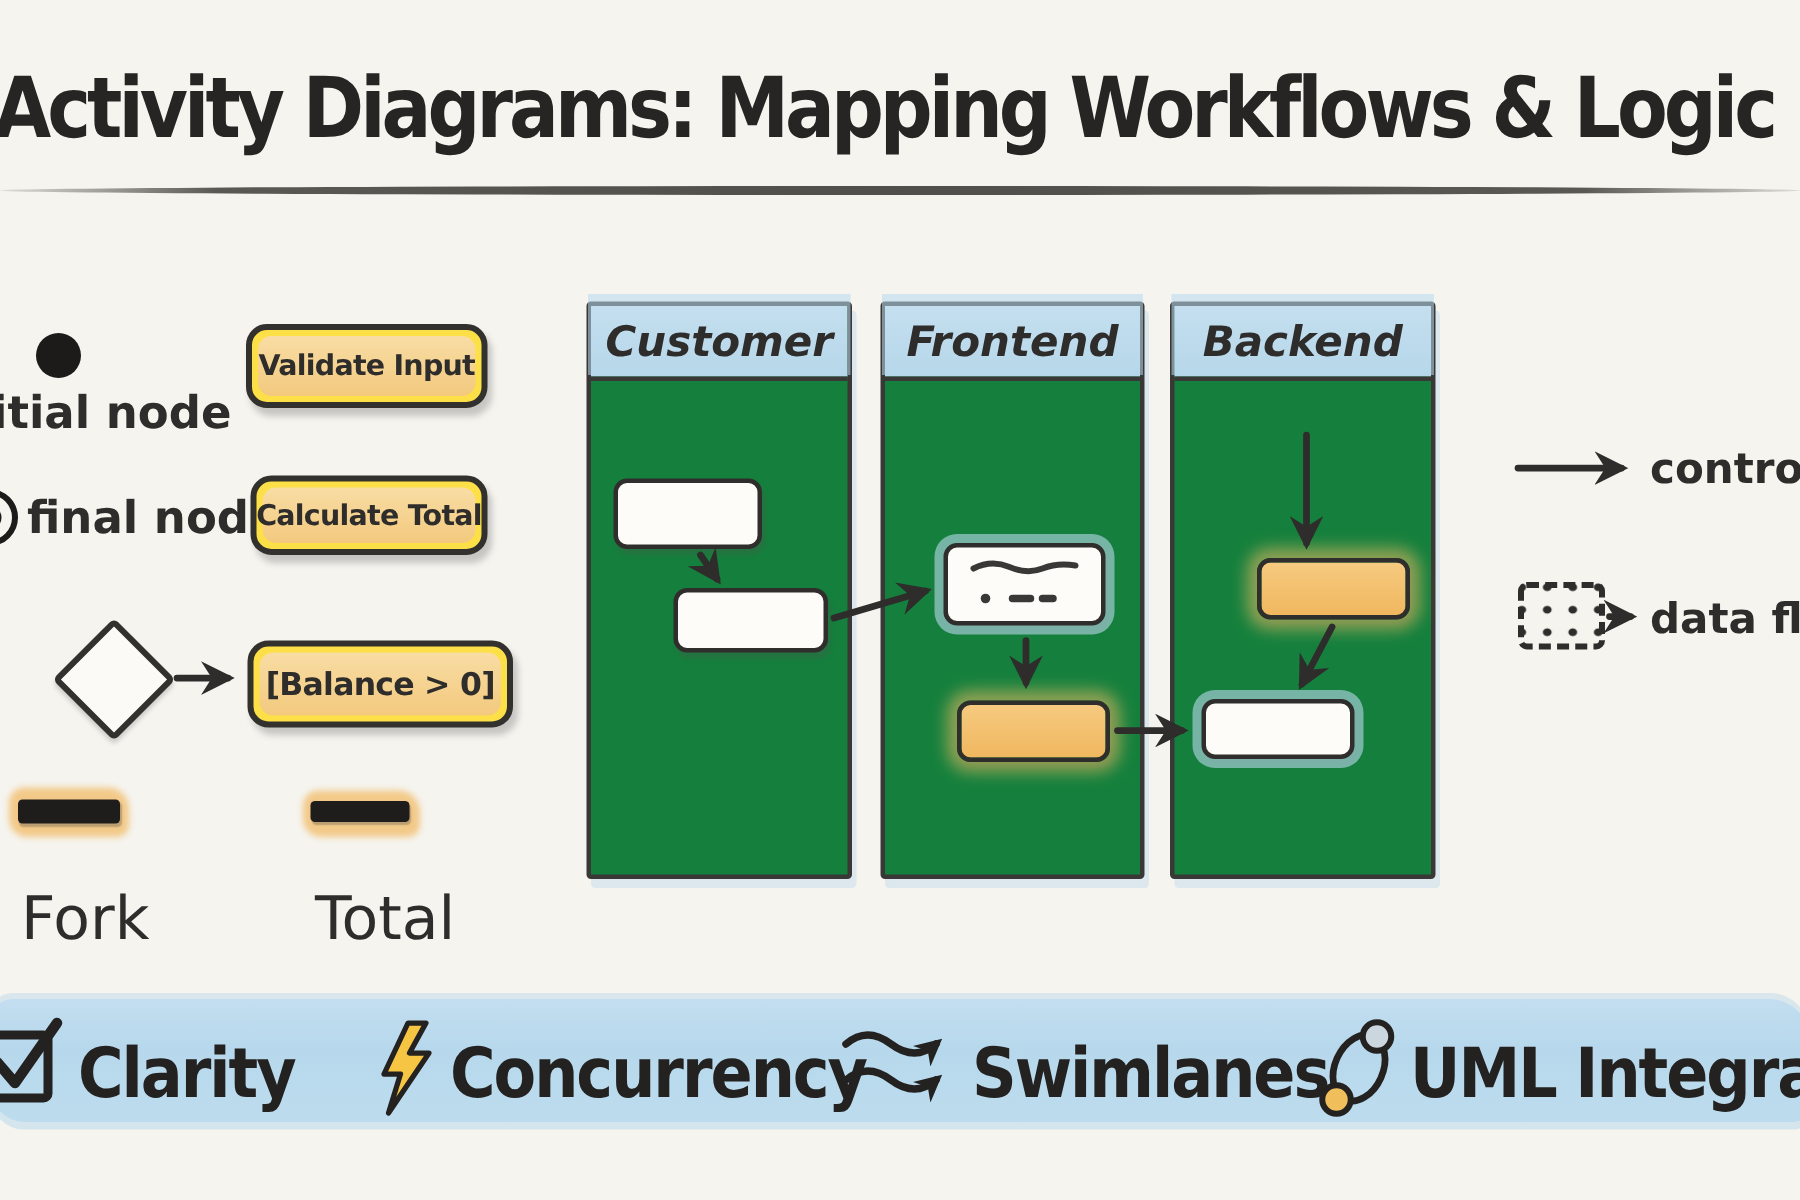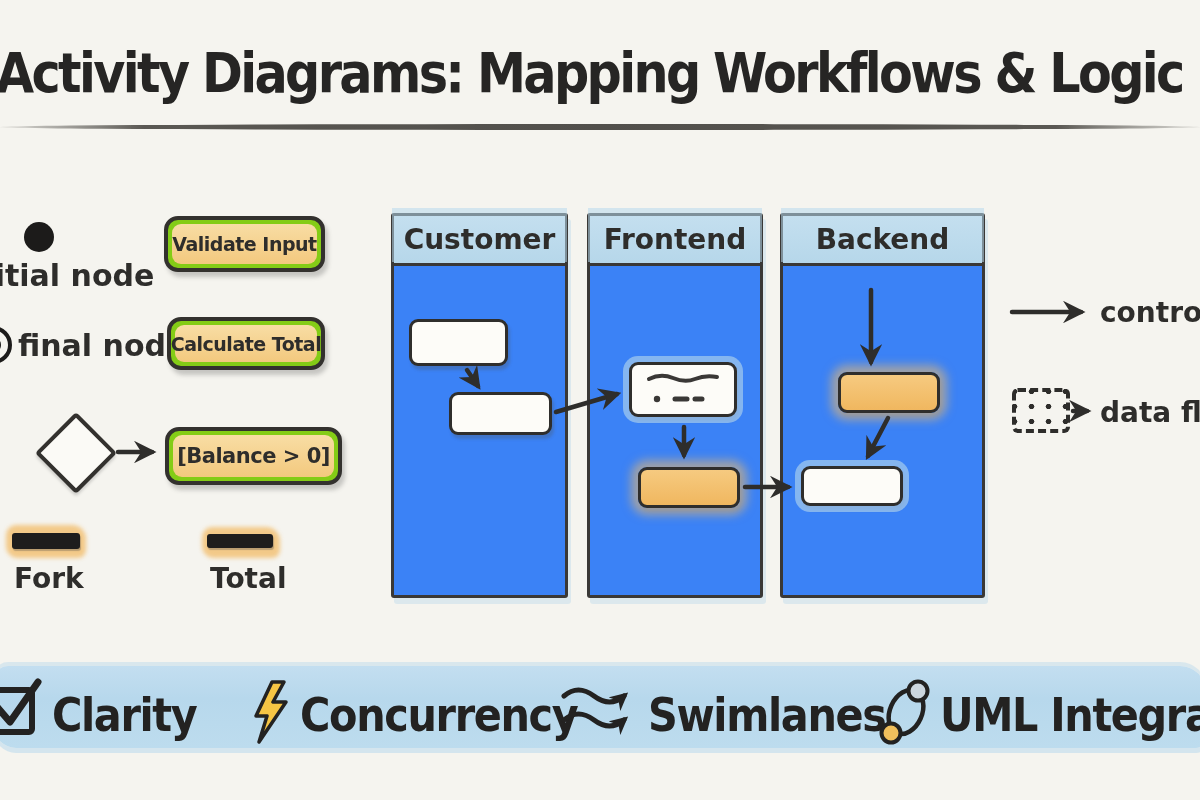--- a/index.html
+++ b/index.html
@@ -39,21 +39,21 @@
   .final-node {
     left: -26px; top: 326px; width: 38px; height: 38px;
     border: 4px solid #1c1b1a; border-radius: 50%;
     display: flex; align-items: center; justify-content: center;
   }
   .final-node .dot { width: 16px; height: 16px; background: #1c1b1a; border-radius: 50%; }
   .final-node-label { left: 18px; top: 328px; }
 
   .action-box {
     border: 4px solid #33312e; border-radius: 14px;
-    background: #84cc16;
+    background: #fde047;
     box-shadow: 3px 5px 4px rgba(90,90,90,0.30);
     display: flex; align-items: center; justify-content: center;
     padding: 4px;
   }
   .action-box .inner {
     width: 100%; height: 100%;
     border-radius: 9px;
     background: linear-gradient(180deg, #f8dda4, #f3c97e);
     display: flex; align-items: center; justify-content: center;
     font-size: 19px; font-weight: bold; white-space: nowrap;
@@ -74,36 +74,37 @@
 
   .highlight-blob {
     background: #f2bb66; opacity: 0.75; filter: blur(2px);
     border-radius: 10px 14px 8px 12px;
   }
   .fork-blob { left: 6px;   top: 525px; width: 80px; height: 33px; }
   .join-blob { left: 202px; top: 527px; width: 78px; height: 31px; }
   .sync-bar { background: #1e1d1c; border-radius: 3px; box-shadow: 1px 2px 1px rgba(60,60,60,0.3); }
   .fork-bar { left: 12px;  top: 533px; width: 68px; height: 16px; }
   .join-bar { left: 207px; top: 534px; width: 66px; height: 14px; }
-  .bar-label { font-size: 28px; font-weight: bold; }
+  .bar-label { font-size: 40px; font-weight: normal; margin-top: 28px; }
   .fork-label { left: 14px;  top: 562px; }
   .join-label { left: 210px; top: 562px; }
 
   
   .lane {
-    top: 213px; height: 385px;
+    top: 201px; height: 385px;
     border: 3.5px solid #3a3836;
-    background: #3b82f6;
+    background: #15803d;
     border-radius: 3px;
     box-shadow: 3px 6px 0 rgba(183,216,236,0.40);
     z-index: 2;
+    font-style: italic;
   }
   .lane-customer { left: 391px; width: 177px; }
   .lane-frontend { left: 587px; width: 176px; }
-  .lane-backend  { left: 780px; width: 205px; }
+  .lane-backend  { left: 780px; width: 177px; }
   .lane-header {
     height: 50px;
     background: linear-gradient(180deg, #c4dfef, #b6d7ea);
     border-bottom: 3.5px solid #3a3836;
     display: flex; align-items: center; justify-content: center;
     font-size: 28px; font-weight: bold;
     box-shadow: 0 -6px 0 2px rgba(183,216,236,0.55);
   }
 
   .node {

